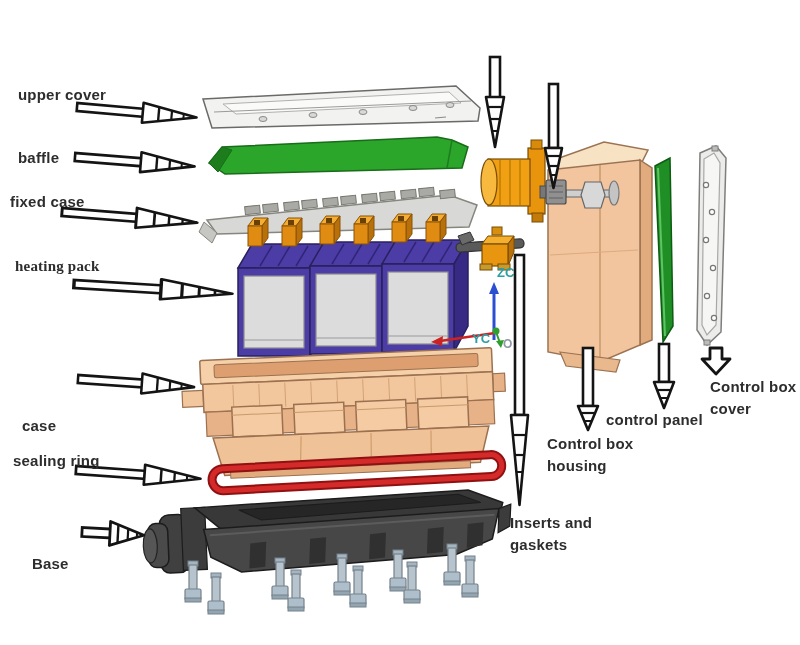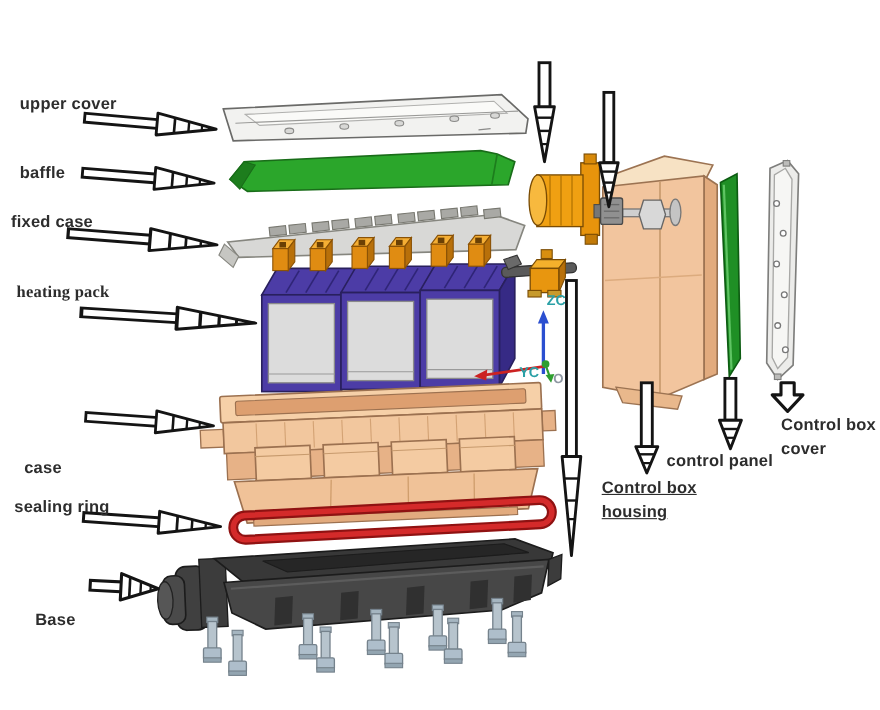--- a/index.html
+++ b/index.html
@@ -298,17 +298,18 @@
   </g>
 </svg>
 
 <div class="lbl" style="left:18px;top:84px;">upper cover</div>
 <div class="lbl" style="left:18px;top:147px;">baffle</div>
 <div class="lbl" style="left:10px;top:191px;">fixed case</div>
 <div class="lbl" style="left:15px;top:255px;font-family:Liberation Serif, serif;">heating pack</div>
 <div class="lbl" style="left:22px;top:367px;margin-top:48px;">case</div>
 <div class="lbl" style="left:13px;top:450px;text-align:right;">sealing ring</div>
 <div class="lbl" style="left:32px;top:553px;">Base</div>
-<div class="lbl" style="left:547px;top:433px;width:110px;text-decoration:underline;">Control box housing</div>
+<div class="lbl" style="left:547px;top:433px;width:110px;">Control box housing</div>
 <div class="lbl" style="left:606px;top:409px;width:130px;">control panel</div>
 <div class="lbl" style="left:710px;top:376px;width:100px;">Control box cover</div>
+<div class="lbl" style="left:510px;top:512px;width:100px;">Inserts and gaskets</div>
 
 </div>
 
 </body></html>

